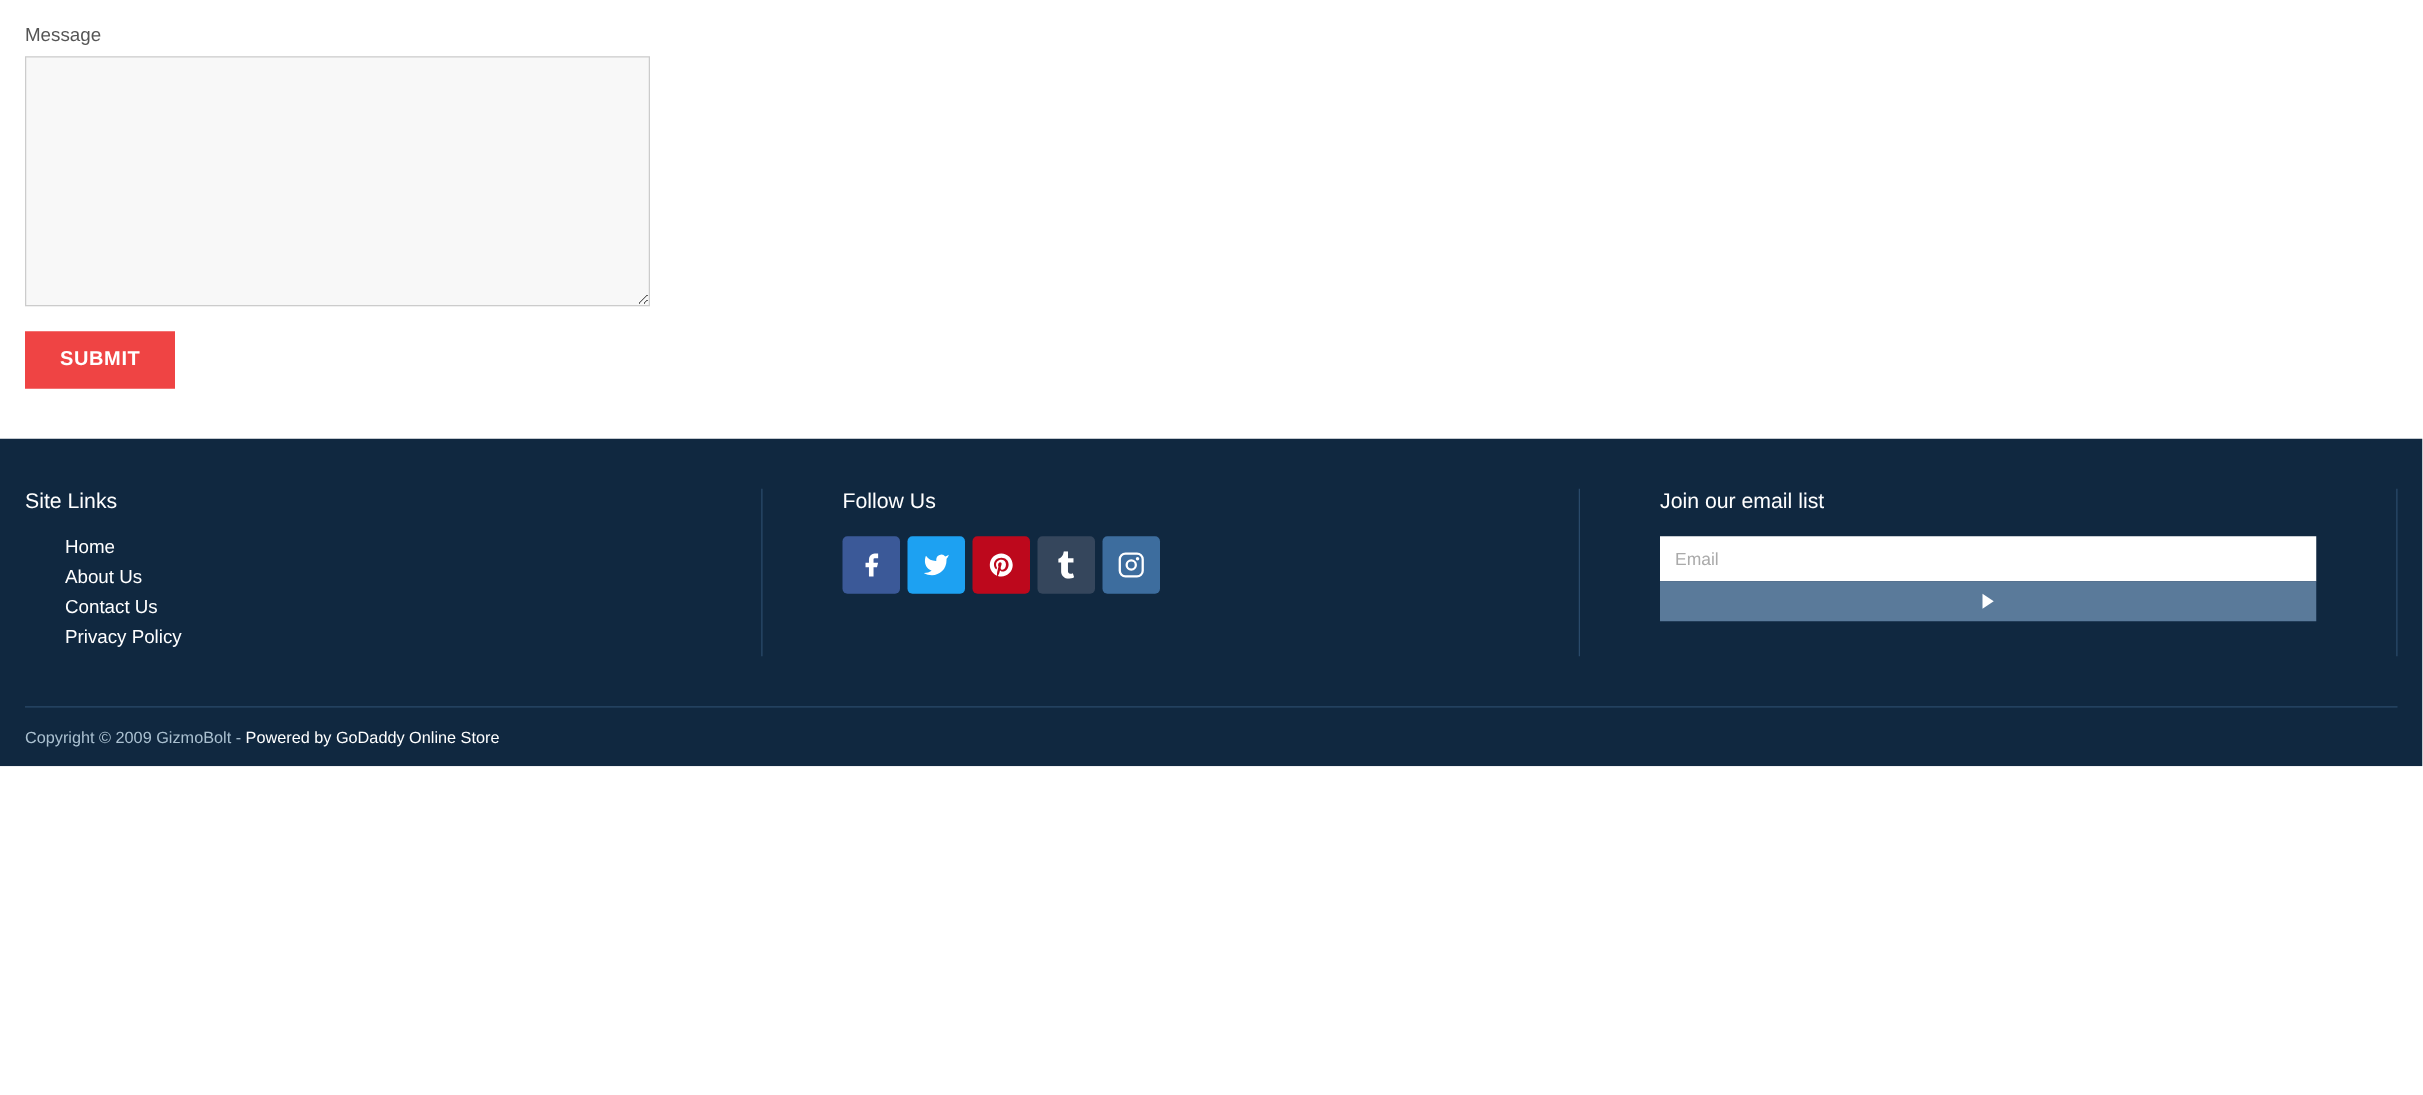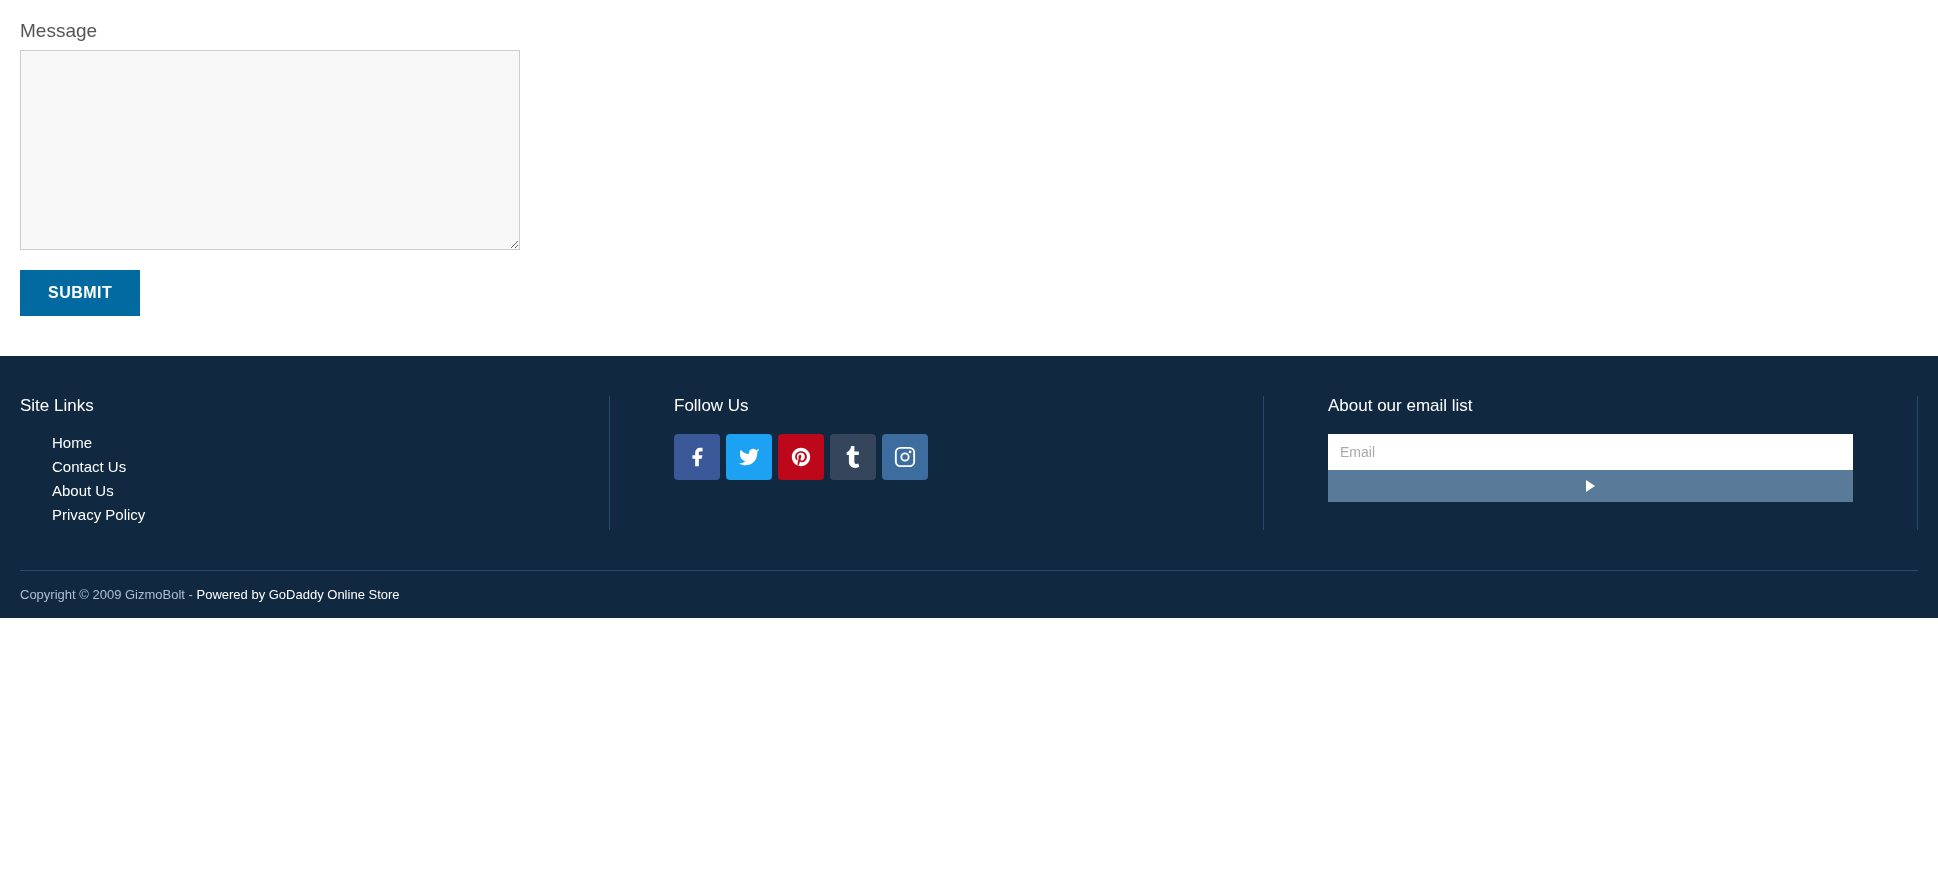--- a/index.html
+++ b/index.html
@@ -4,40 +4,40 @@
   <style>
     * { margin: 0; padding: 0; box-sizing: border-box; }
     body { font-family: Arial, sans-serif; background: #fff; }
 
     .main-content {
       padding: 20px 20px 40px 20px;
       background: #fff;
     }
 
     .message-label {
-      font-size: 19px;
+      font-size: 15px;
       color: #555;
       margin-bottom: 8px;
       display: block;
     }
 
     .message-textarea {
       width: 500px;
       height: 200px;
       border: 1px solid #ccc;
       background: #f8f8f8;
       resize: both;
       display: block;
       font-size: 14px;
       padding: 6px;
     }
 
     .submit-btn {
       margin-top: 20px;
-      background: #0369a1;
+      background: #ef4444;
       color: #fff;
       border: none;
       padding: 14px 28px;
       font-size: 16px;
       font-weight: bold;
       cursor: pointer;
       letter-spacing: 0.5px;
     }
 
     footer {
@@ -182,24 +182,24 @@
 <footer>
   <div class="footer-columns">
 
     <div class="footer-col">
       <h3 class="footer-col-title">Site Links</h3>
       <ul class="footer-links">
         <li>
           <a href="#">Home</a>
         </li>
         <li>
+          <a href="#">About Us</a>
+        </li>
+        <li>
           <a href="#">Contact Us</a>
-        </li>
-        <li>
-          <a href="#">About Us</a>
         </li>
         <li>
           <a href="#">Privacy Policy</a>
         </li>
       </ul>
     </div>
 
     <div class="footer-divider"></div>
 
     <div class="footer-col">
@@ -231,21 +231,21 @@
             <circle cx="12" cy="12" r="4" fill="none" stroke="white" stroke-width="2"></circle>
             <circle cx="17.5" cy="6.5" r="1.5" fill="white"></circle>
           </svg>
         </a>
       </div>
     </div>
 
     <div class="footer-divider"></div>
 
     <div class="footer-col">
-      <h3 class="footer-col-title">About our email list</h3>
+      <h3 class="footer-col-title">Join our email list</h3>
       <div class="email-signup">
         <input type="email" class="email-input" placeholder="Email" style="">
         <button class="email-submit-btn">
           <span class="chevron-right"></span>
         </button>
       </div>
     </div>
 
     <div class="footer-divider"></div>
 

